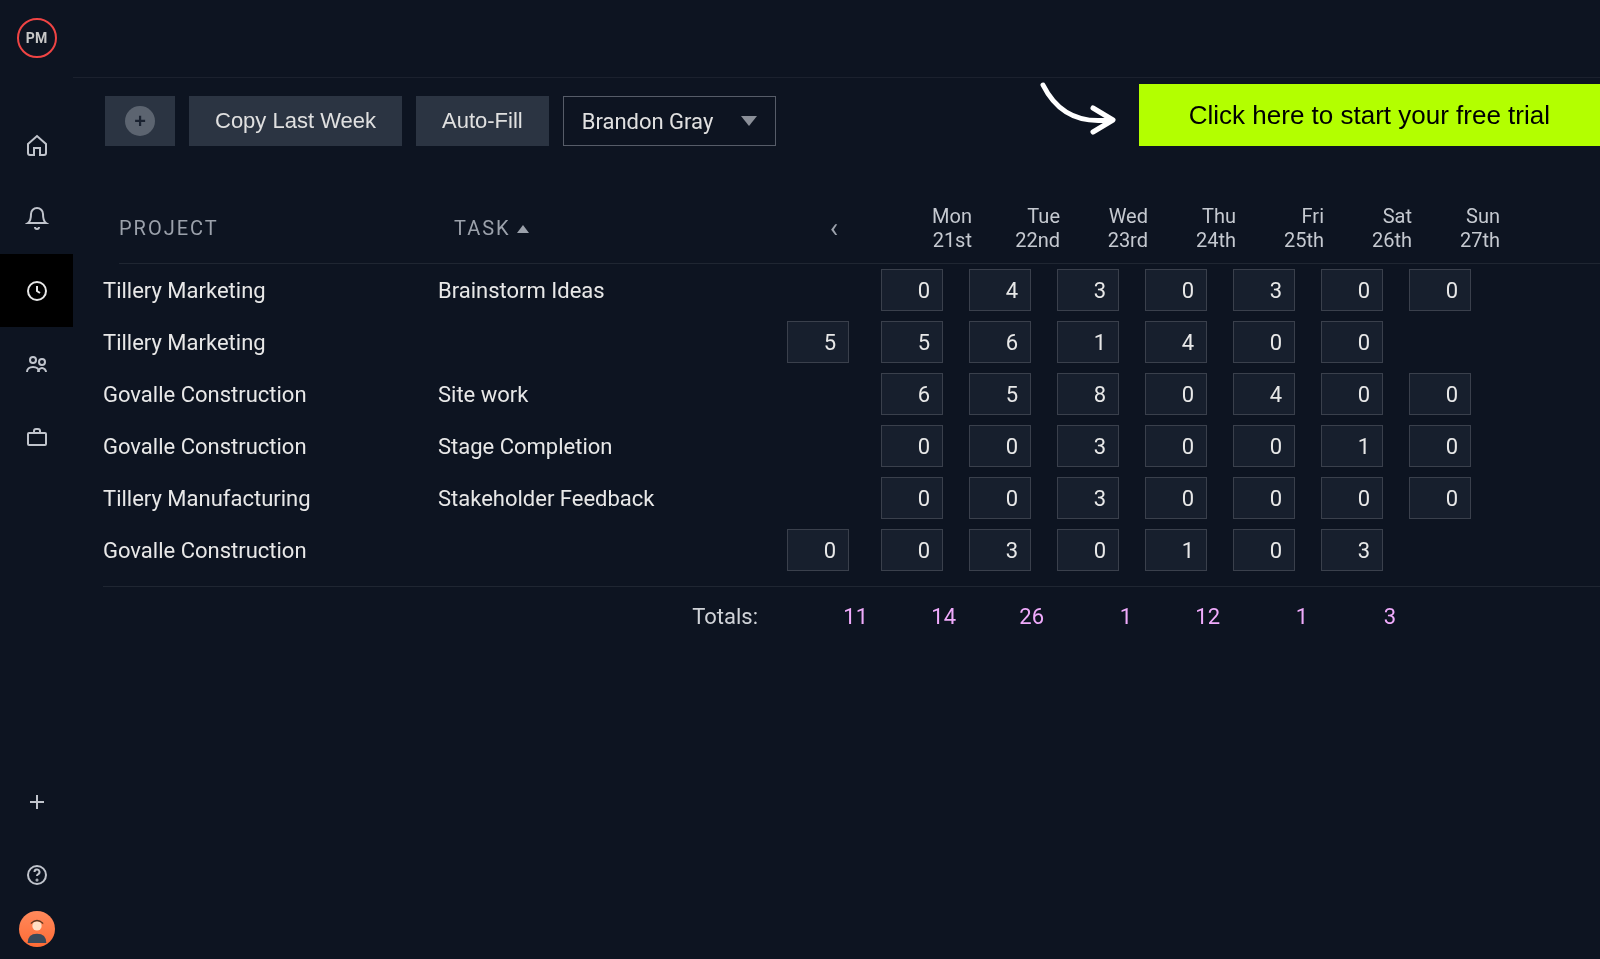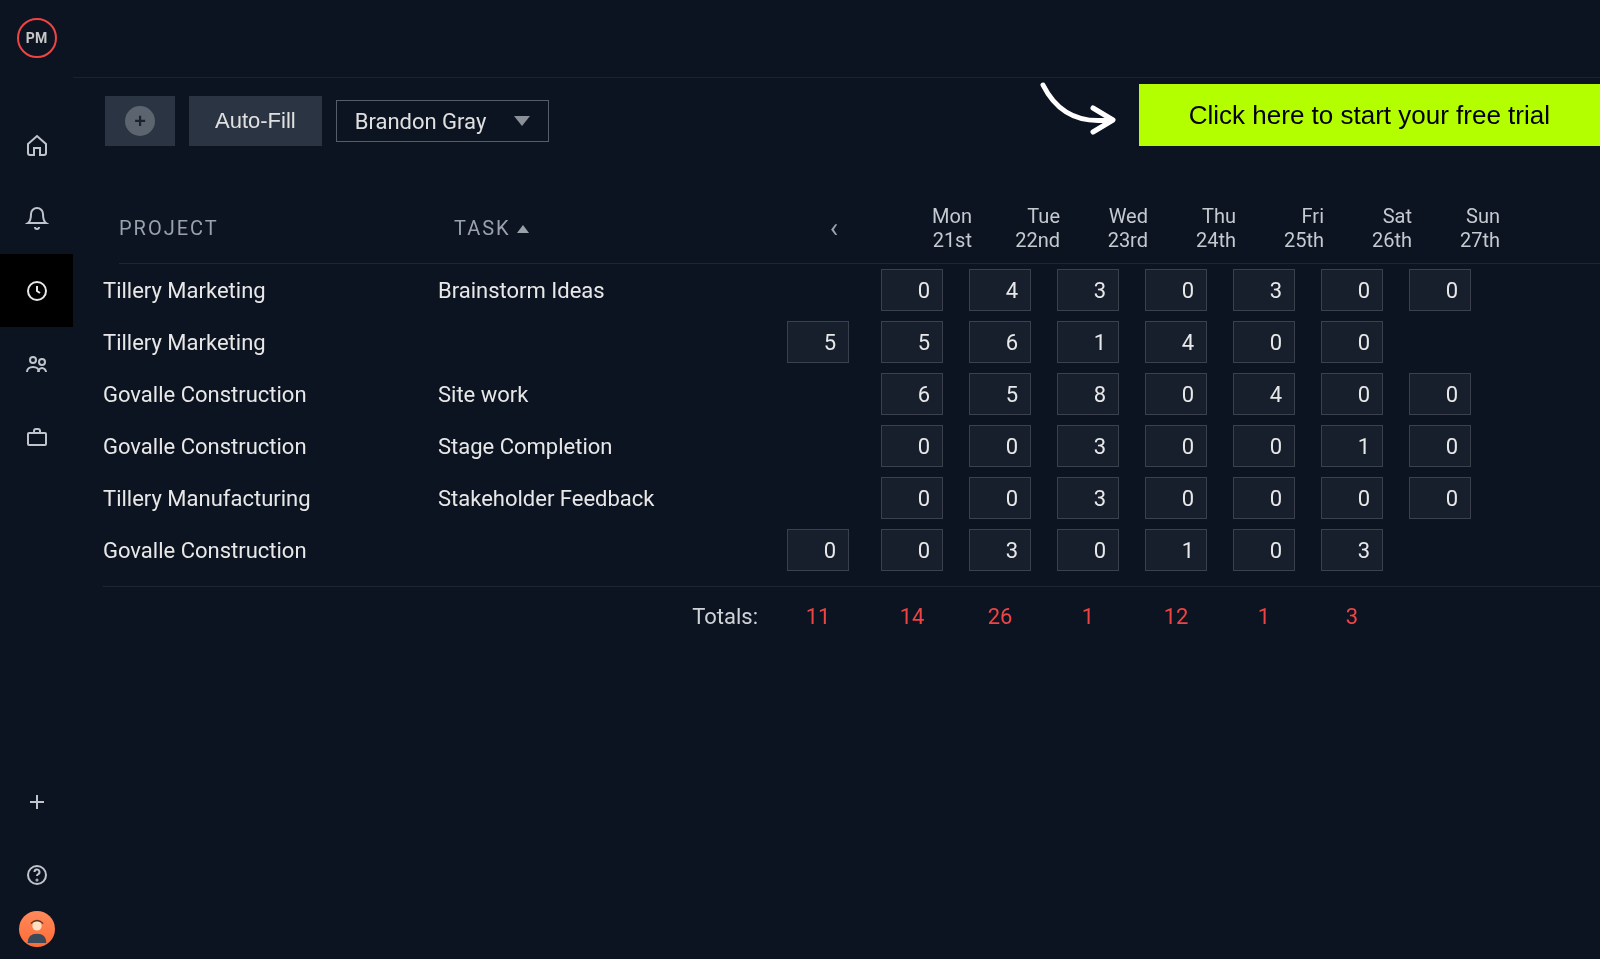--- a/index.html
+++ b/index.html
@@ -100,21 +100,21 @@
   .btn-secondary {
     height: 50px;
     padding: 0 26px;
     background: #2b3442;
     border: none;
     color: #e0e0e0;
     font-size: 22px;
     cursor: pointer;
   }
   .user-select {
-    height: 42px;
+    height: 50px;
     padding: 0 18px;
     border: 1px solid #565c68;
     background: transparent;
     color: #e0e0e0;
     font-size: 22px;
     display: flex;
     align-items: center;
     gap: 28px;
     cursor: pointer;
     min-width: 210px;
@@ -235,22 +235,22 @@
     color: #6d7480;
     font-size: 22px;
   }
   .totals-label {
     text-align: right;
     padding-right: 10px;
     color: #d0d3d8;
     font-size: 22px;
   }
   .total-cell {
-    text-align: center;
-    color: #ef4444;
+    text-align: right;
+    color: #f0abfc;
     font-size: 22px;
   }
 </style>
 </head>
 <body>
 
 <div class="sidebar">
   <div class="logo">PM</div>
 
   <div class="nav-item">
@@ -308,20 +308,21 @@
   </div>
 </div>
 
 <div class="main">
   <div class="topbar"></div>
 
   <div class="toolbar">
     <button class="btn-add">
       <span class="btn-add-circle">+</span>
     </button>
+    <button class="btn-secondary">Copy Last Week</button>
     <button class="btn-secondary">Auto-Fill</button>
     <div class="user-select">
       <span>Brandon Gray</span>
       <span class="caret-down"></span>
     </div>
   </div>
 
   <div class="cta-wrap">
     <svg class="cta-arrow" viewBox="0 0 90 70">
       <path d="M10 5 Q 30 45 75 40" fill="none" stroke="#fff" stroke-width="5" stroke-linecap="round"></path>

